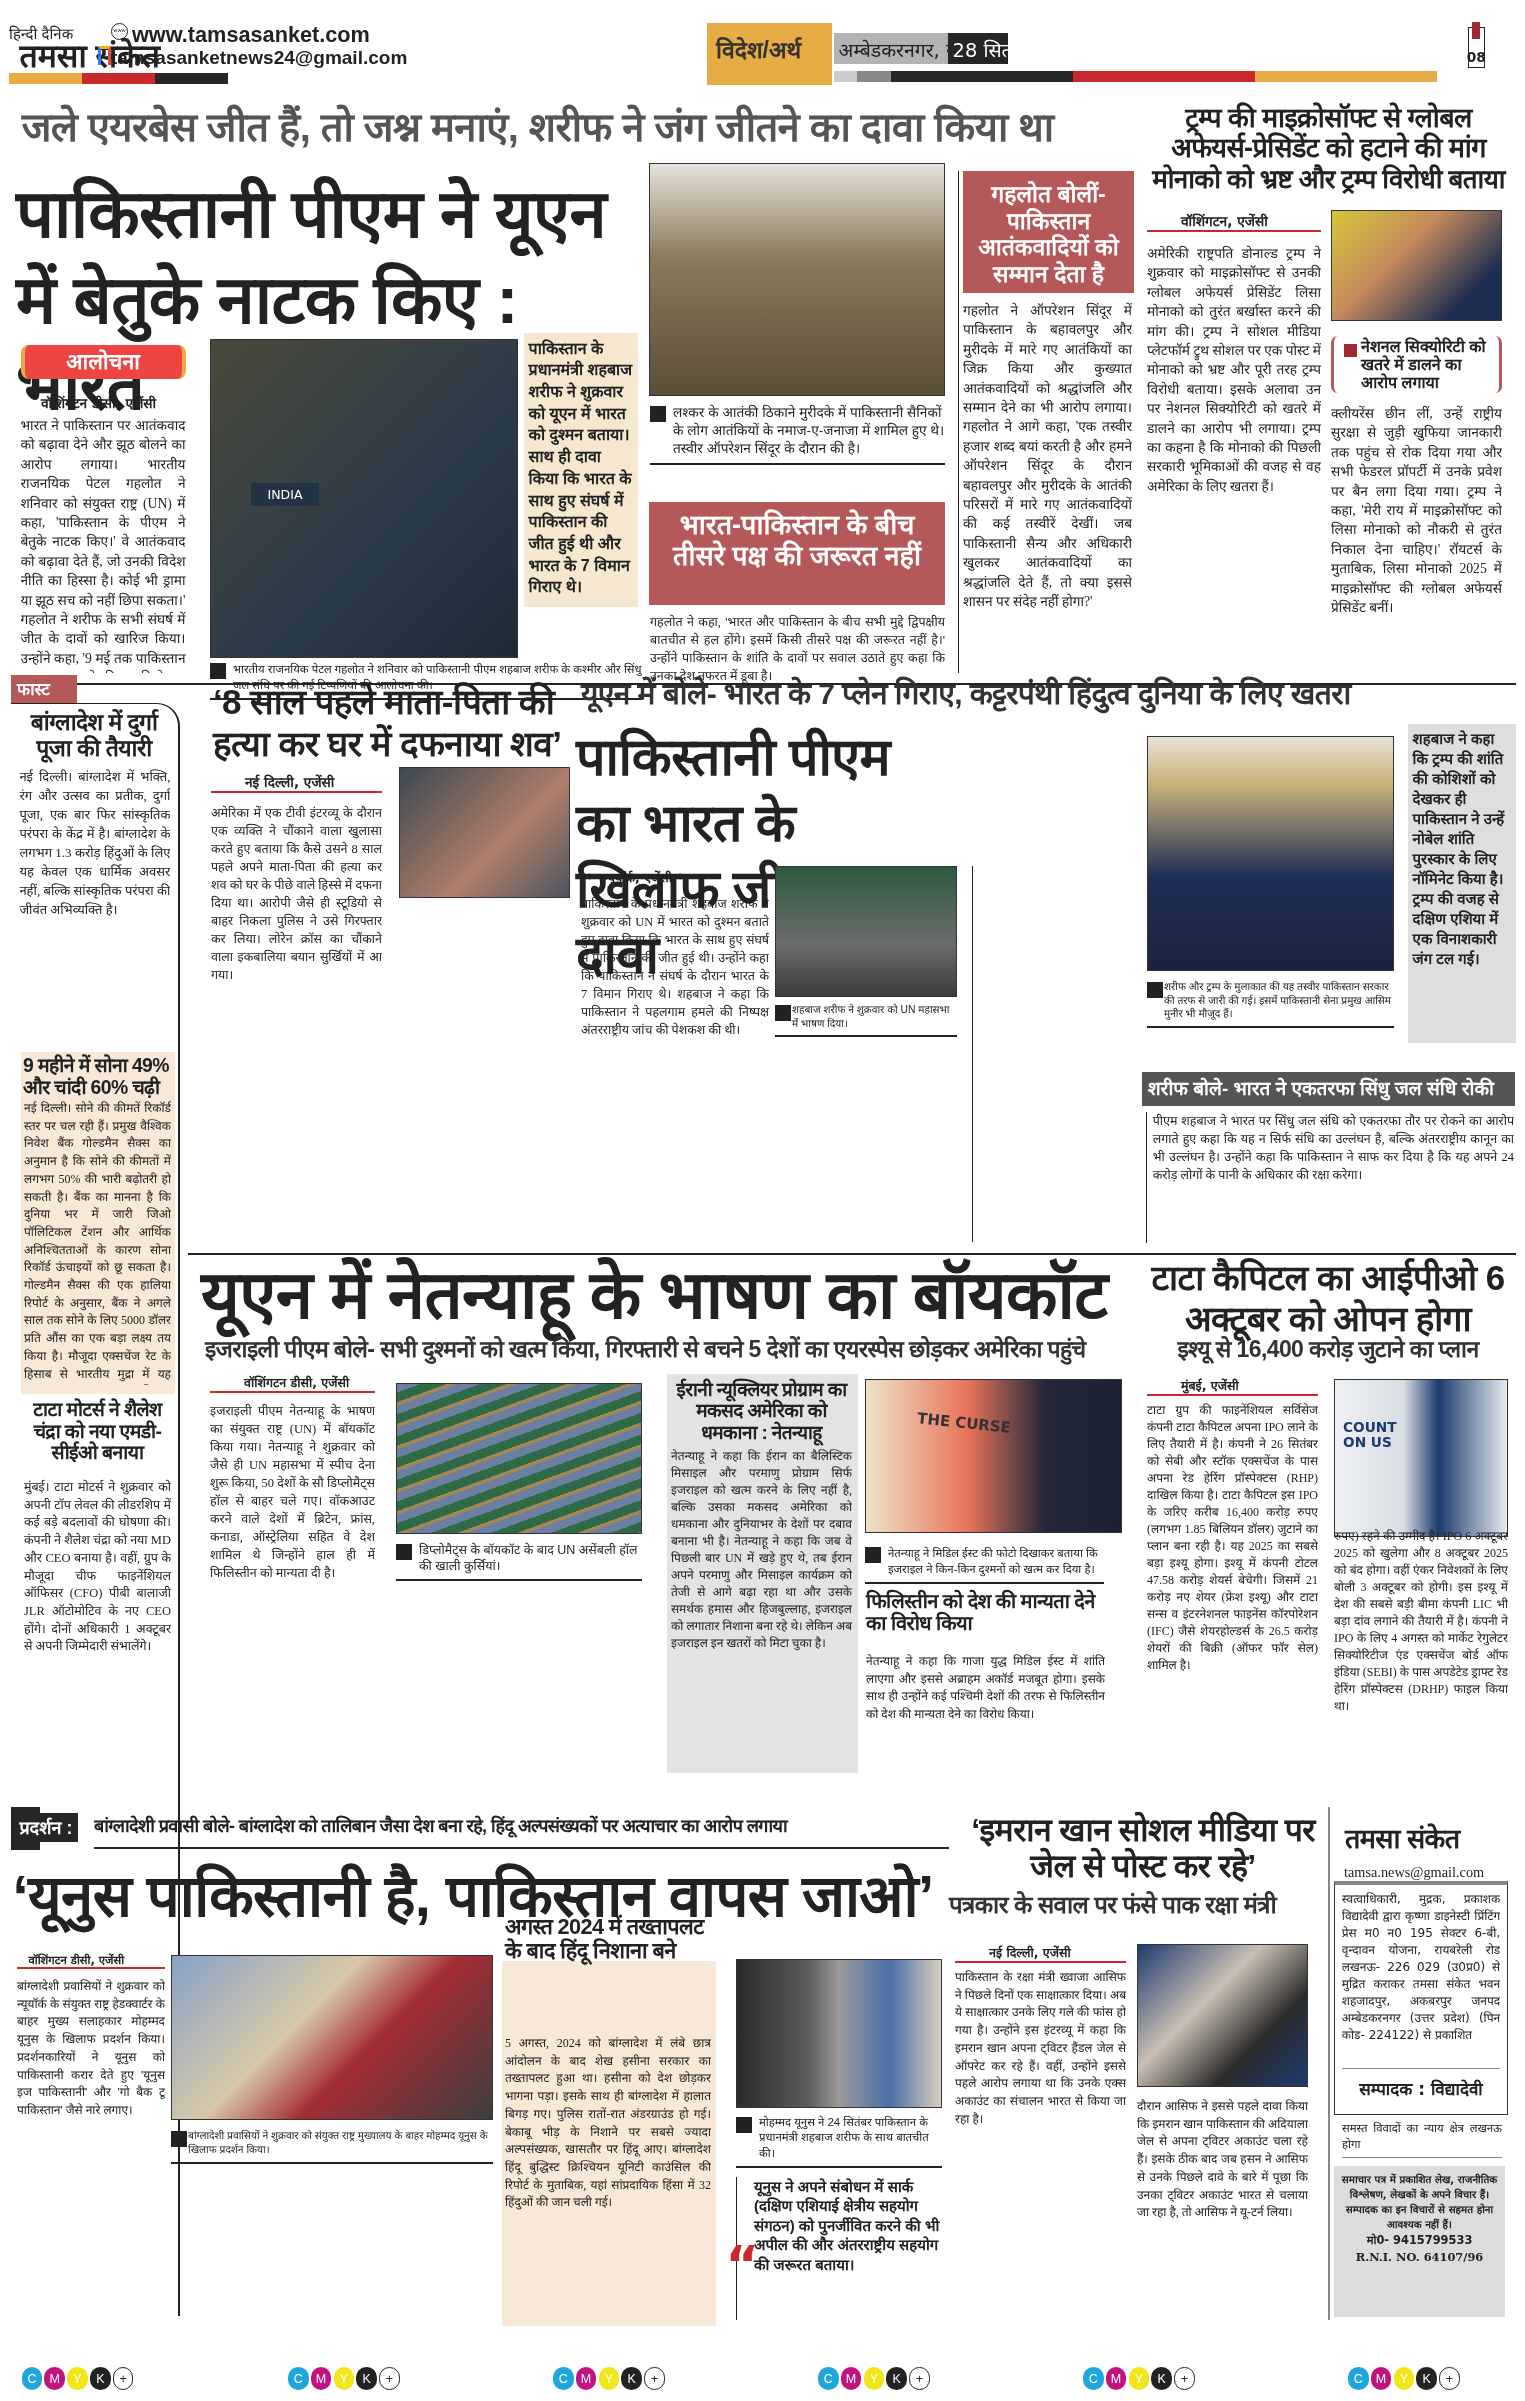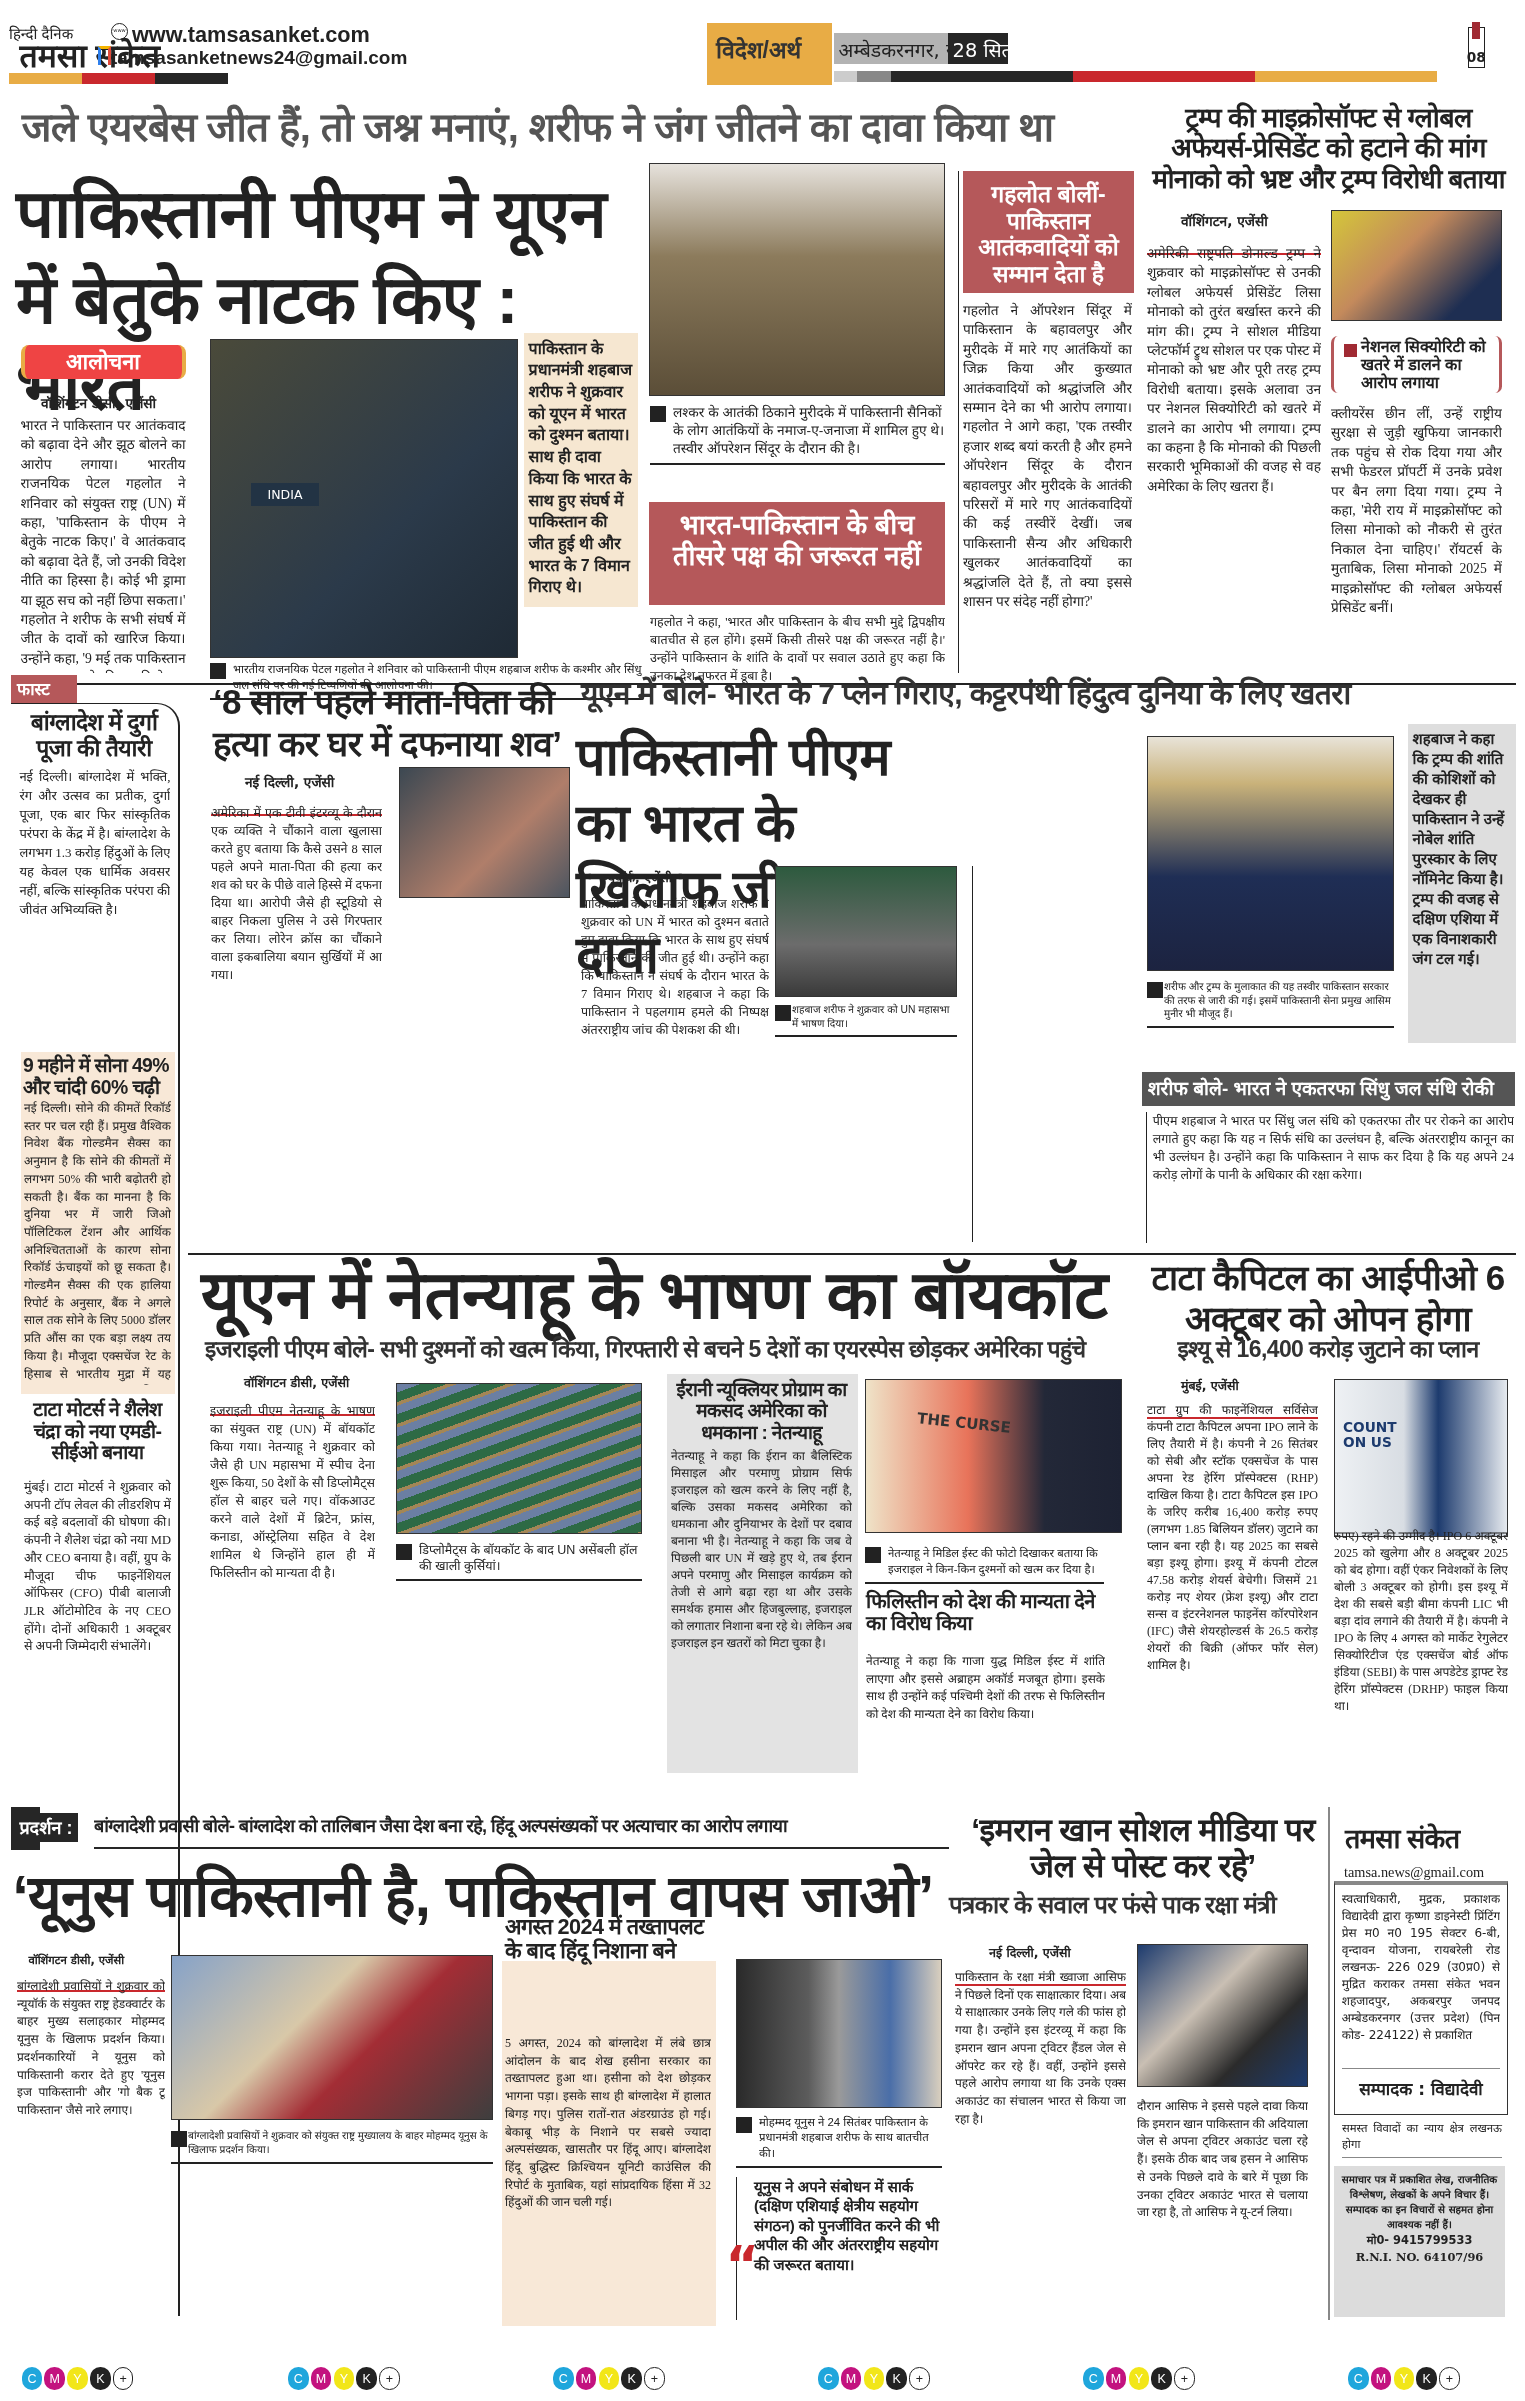--- a/index.html
+++ b/index.html
@@ -1,21 +1,21 @@
 <!DOCTYPE html>
 <html style="font-size:9px"><head>
 <meta charset="utf-8">
 <style>
   *{box-sizing:border-box;margin:0;padding:0}
   body{width:1526px;height:2401px;background:#fff;font-family:"DejaVu Sans","Liberation Sans",sans-serif;color:#222;position:relative;overflow:hidden}
   .abs{position:absolute}
   .hl{font-family:"Liberation Sans","DejaVu Sans",sans-serif;font-weight:bold;color:#222;line-height:1.12;letter-spacing:-0.6px}
   .grey{color:#555}
   .body{font-family:"Liberation Serif","DejaVu Serif",serif;font-size:14.3px;line-height:20.5px;text-align:justify;color:#222}
-  .dateline{font-size:15.4px;font-weight:bold;padding-bottom:23px;border-bottom:2.9px solid #c9282d;padding-left:34px}
+  .dateline{font-size:15.4px;font-weight:bold;padding-bottom:0;border-bottom:2.9px solid #c9282d;padding-left:34px}
   .photo{border:1.7px solid #333;background:#6b6b6b;overflow:hidden;position:absolute}
   .cap{font-family:"Liberation Sans",sans-serif;font-size:14.3px;line-height:19.4px;padding-left:23px;position:absolute;border-bottom:2.9px solid #222;padding-bottom:4.6px}
   .cap::before{content:"";position:absolute;left:0;top:2.3px;width:16px;height:16px;background:#222}
   .redbox{background:#b5585a;color:#fff;text-align:center;font-family:"Liberation Sans",sans-serif;font-weight:bold;line-height:1.15}
   .cmyk{display:flex;gap:2.3px;position:absolute}
   .cmyk span{display:inline-flex;width:20.5px;height:23px;border-radius:10.3px;align-items:center;justify-content:center;color:#fff;font-size:12.5px;font-family:"Liberation Sans",sans-serif}
   .vrule{position:absolute;width:1.7px;background:#222}
   .hrule{position:absolute;height:2.9px;background:#222}
 </style>
 </head>

